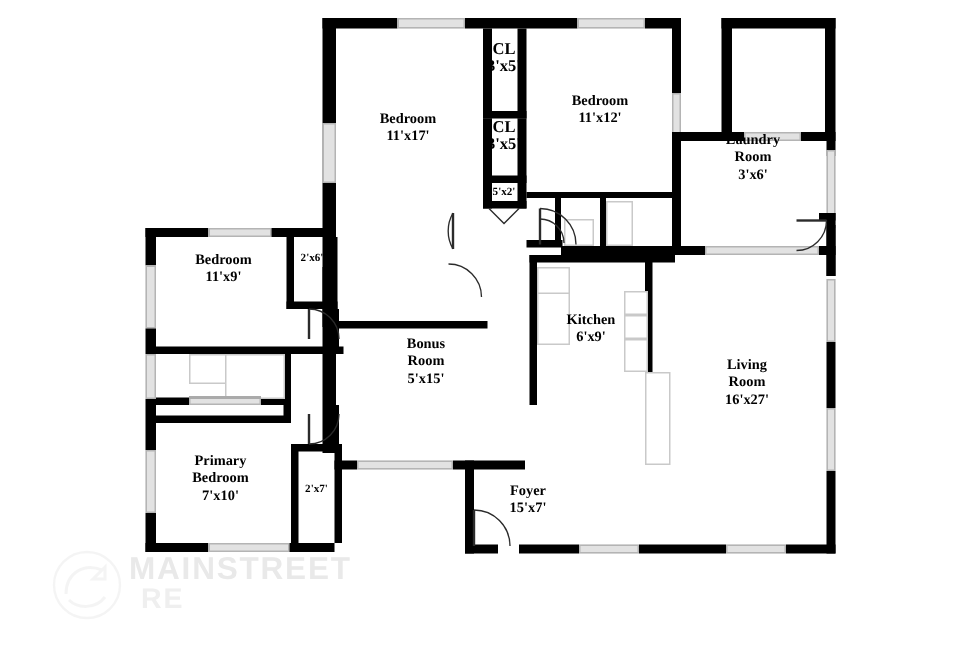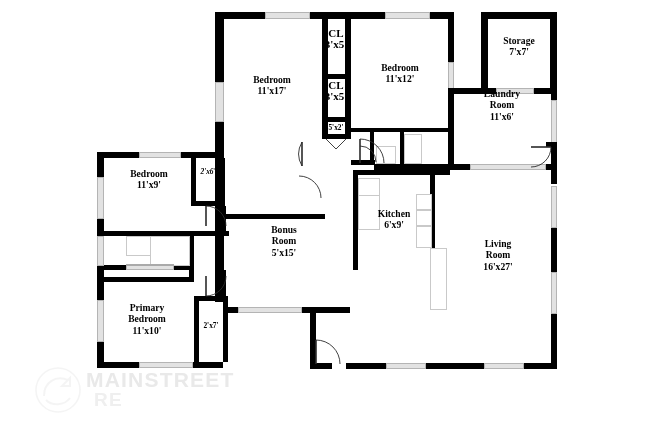--- a/index.html
+++ b/index.html
@@ -185,41 +185,41 @@
   </svg>
 
   <div class="lbl big" style="left:222px;top:74px;width:100px;">Bedroom
 11'x17'</div>
   <div class="lbl big" style="left:352px;top:62px;width:96px;">Bedroom
 11'x12'</div>
   <div class="lbl big" style="left:104px;top:168px;width:90px;">Bedroom
 11'x9'</div>
   <div class="lbl big" style="left:102px;top:302px;width:90px;">Primary
 Bedroom
-11'x10'</div>
+7'x10'</div>
   <div class="lbl big" style="left:242px;top:224px;width:84px;">Bonus
 Room
 5'x15'</div>
   <div class="lbl big" style="left:456px;top:238px;width:84px;">Living
 Room
 16'x27'</div>
   <div class="lbl big" style="left:358px;top:208px;width:72px;">Kitchen
 6'x9'</div>
   <div class="lbl big" style="left:456px;top:88px;width:92px;">Laundry
 Room
-11'x6'</div>
-  <div class="lbl big" style="left:484px;top:35px;width:70px;">Storage
-7'x7'</div>
+3'x6'</div>
+  <div class="lbl big" style="left:320px;top:322px;width:64px;">Foyer
+15'x7'</div>
 
   <div class="lbl sm" style="left:313px;top:28px;width:46px;">CL
 3'x5'</div>
   <div class="lbl sm" style="left:313px;top:80px;width:46px;">CL
 3'x5'</div>
   <div class="lbl xs" style="left:313px;top:122px;width:46px;">5'x2'</div>
-  <div class="lbl xs" style="left:192px;top:166px;width:32px;font-style:italic;">2'x6'</div>
+  <div class="lbl xs" style="left:192px;top:166px;width:32px;">2'x6'</div>
   <div class="lbl xs" style="left:195px;top:320px;width:32px;">2'x7'</div>
 
   <div class="wm-wrap">
     <svg class="wm-logo" viewBox="0 0 48 48">
       <circle cx="24" cy="24" r="22" fill="none" stroke="#dcdcdc" stroke-width="1.6"></circle>
       <path d="M10,30 C10,16 22,9 34,14 L28,20 L36,20 L36,12 L32,16" fill="none" stroke="#dcdcdc" stroke-width="2"></path>
       <path d="M12,34 C18,40 30,40 36,32" fill="none" stroke="#dcdcdc" stroke-width="2"></path>
     </svg>
     <div class="wm-text">MAINSTREET</div>
     <div class="wm-text2">RE</div>

